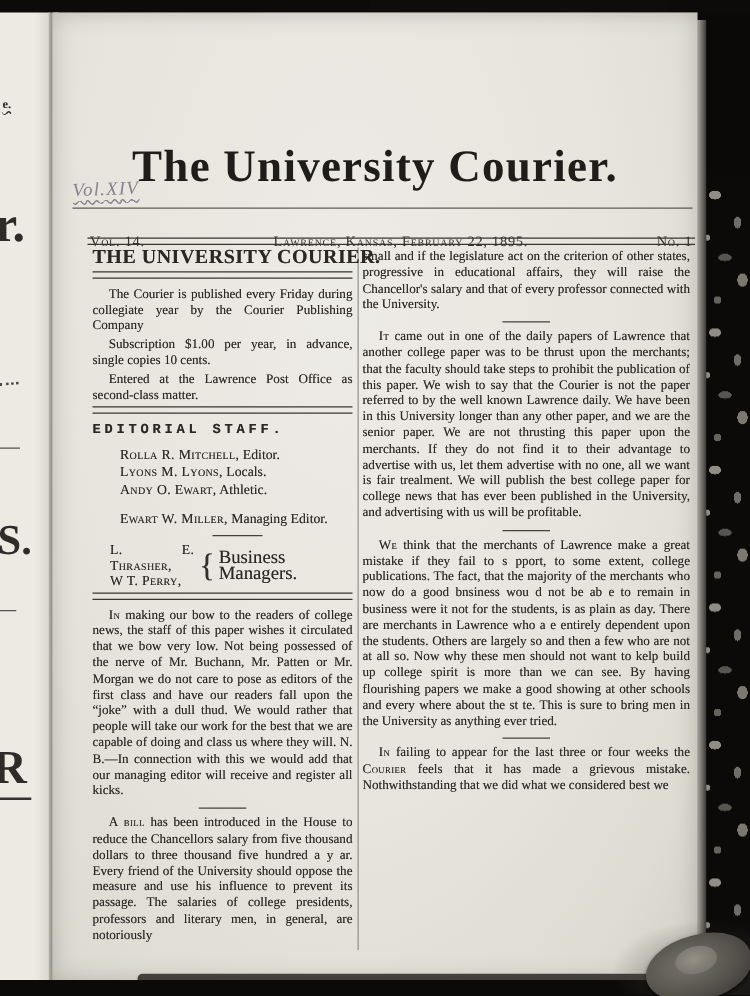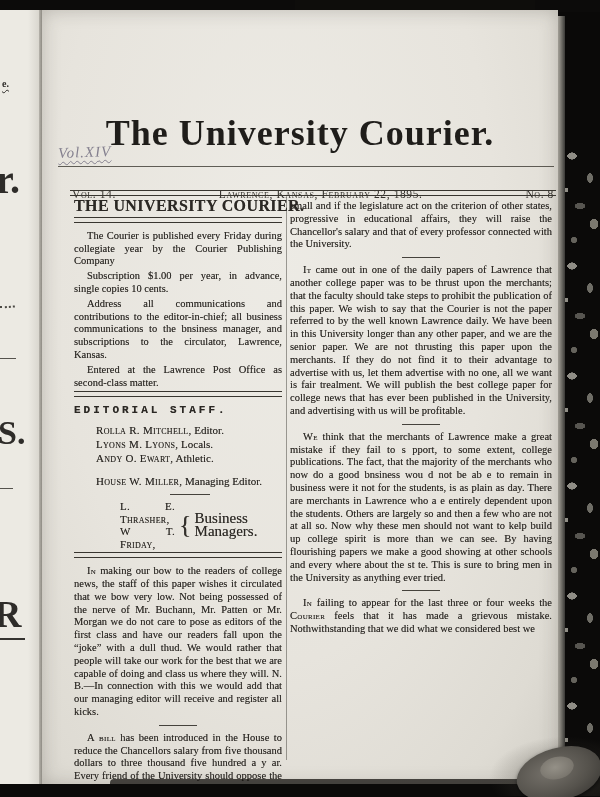--- a/index.html
+++ b/index.html
@@ -69,21 +69,21 @@
   .lead{font-variant:small-caps;letter-spacing:.3px;}
   .sc{font-variant:small-caps;letter-spacing:.3px;}
   .sep{width:38px;height:0;border-top:1px solid #45423c;margin:6px auto 6px auto;}
 
   .staff-head{font-family:Liberation Mono, monospace;font-size:11px;font-weight:bold;
     letter-spacing:3px;text-align:left;margin:7px 0 6px 0;}
   .staff-line{text-align:left;padding-left:22px;font-size:11px;line-height:14px;text-indent:0;}
   .staff-line.mg{margin-top:9px;}
   .mini-rule{width:40px;height:0;border-top:1px solid #45423c;margin:6px 0 5px 96px;}
   .managers{display:flex;align-items:center;padding-left:14px;margin:1px 0 2px 0;}
-  .mgr-names{font-size:11px;line-height:12.5px;margin-left:32px;}
+  .mgr-names{font-size:11px;line-height:12.5px;}
   .brace{font-size:26px;font-weight:400;margin:0 3px 0 4px;color:#33302b;}
   .mgr-role{font-size:15px;}
 
   
   .thumb-shadow{position:absolute;left:488px;top:736px;width:130px;height:60px;
     background:radial-gradient(ellipse at 60% 70%,rgba(70,67,60,.55),rgba(70,67,60,0) 70%);}
   .thumb{position:absolute;left:516px;top:748px;width:86px;height:52px;border-radius:50% 46% 48% 50%;
     background:radial-gradient(ellipse at 40% 42%,#76726b 0%,#55524c 55%,#32302d 100%);
     transform:rotate(-14deg);box-shadow:0 2px 4px rgba(0,0,0,.6);}
   .thumb-nail{position:absolute;left:540px;top:757px;width:34px;height:22px;border-radius:50%;
@@ -116,62 +116,61 @@
 
   <div class="page">
 
     <div class="masthead">The University Courier.</div>
     <div class="handwriting">Vol.XIV</div>
     <div class="rule-thin"></div>
 
     <div class="volrow">
       <span>Vol. 14.</span>
       <span>Lawrence, Kansas, February 22, 1895.</span>
-      <span>No. 8</span>
+      <span>No. 1</span>
     </div>
     <div class="dblrule dbl-top"></div>
 
     <div class="col-rule"></div>
 
     <div class="col col-left">
       <h2>THE UNIVERSITY COURIER.</h2>
       <div class="dblrule"></div>
 
       <p class="body-par">The Courier is published every Friday during collegiate year by the Courier Publishing Company</p>
       <p class="body-par">Subscription $1.00 per year, in advance, single copies 10 cents.</p>
-      <p class="body-par">Address all communications and contributions to the editor-in-chief; all business communications to the bnsiness manager, and subscriptions to the circulator, Lawrence, Kansas.</p>
       <p class="body-par">Entered at the Lawrence Post Office as second-class matter.</p>
 
       <div class="dblrule"></div>
       <div class="staff-head">EDITORIAL STAFF.</div>
 
       <div class="staff-line">
         <span class="sc">Rolla R. Mitchell,</span>
         <span>Editor.</span>
       </div>
       <div class="staff-line">
         <span class="sc">Lyons M. Lyons,</span>
         <span>Locals.</span>
       </div>
       <div class="staff-line">
         <span class="sc">Andy O. Ewart,</span>
         <span>Athletic.</span>
       </div>
 
       <div class="staff-line mg">
-        <span class="sc">House W. Miller,</span>
+        <span class="sc">Ewart W. Miller,</span>
         <span>Managing Editor.</span>
       </div>
 
       <div class="mini-rule"></div>
 
       <div class="managers">
         <div class="mgr-names">
           <div class="sc">L. E. Thrasher,</div>
-          <div class="sc">W T. Friday,</div>
+          <div class="sc">W T. Perry,</div>
         </div>
         <div class="brace">{</div>
         <div class="mgr-role">Business Managers.</div>
       </div>
 
       <div class="dblrule"></div>
 
       <p class="body-par"><span class="lead">In</span> <span>making our bow to the readers of college news, the staff of this paper wishes it circulated that we bow very low. Not being possessed of the nerve of Mr. Buchann, Mr. Patten or Mr. Morgan we do not care to pose as editors of the first class and have our readers fall upon the “joke” with a dull thud. We would rather that people will take our work for the best that we are capable of doing and class us where they will. N. B.—In connection with this we would add that our managing editor will receive and register all kicks.</span></p>
 
       <div class="sep"></div>

